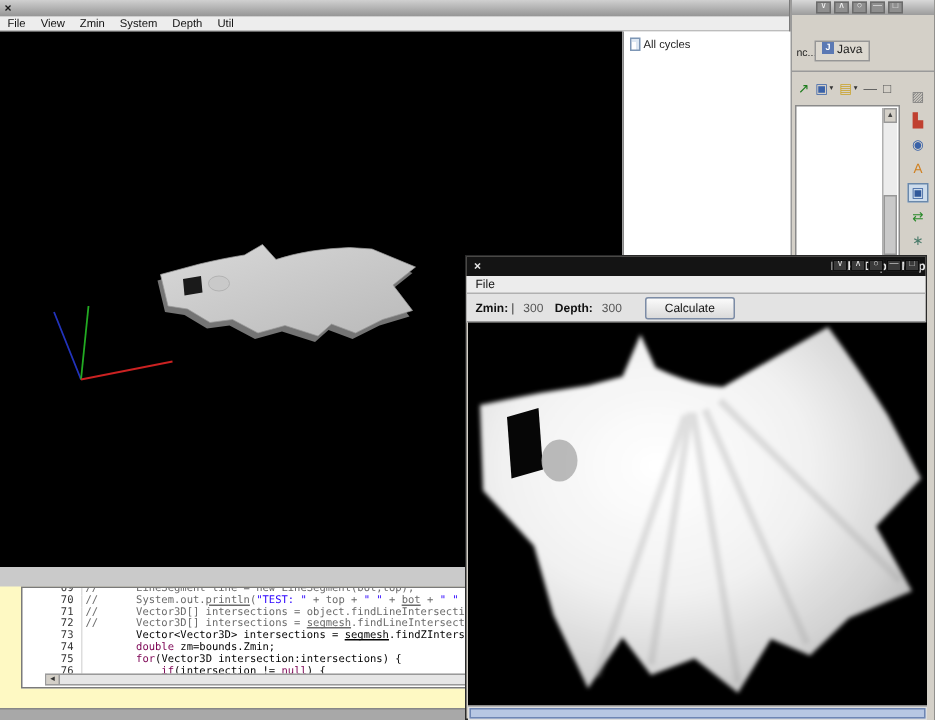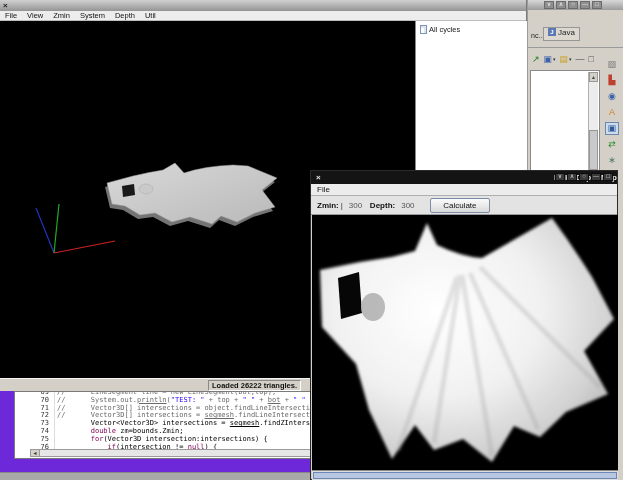--- a/index.html
+++ b/index.html
@@ -41,21 +41,21 @@
   .mw-menubar{position:absolute;top:11px;left:0;right:0;height:10px;background:#ededed;border-bottom:1px solid #bdbdbd;display:flex;font-size:7.5px;}
   .mw-menu{padding:0 5px;line-height:9px;}
   .mw-viewport{position:absolute;left:0;top:21px;width:415px;height:357px;background:#000;}
   .mw-tree{position:absolute;left:415px;top:21px;width:112px;height:357px;background:#fff;border-left:1px solid #8a8a8a;}
   .tree-item{display:flex;align-items:center;gap:2px;padding:4px 0 0 4px;font-size:7.5px;color:#222;}
   .doc-icon{width:7px;height:9px;background:#fefefe;border:1px solid #7d96b5;flex:none;
             box-shadow:inset -2px 2px 0 #dde7f2;}
   .mw-status{position:absolute;left:0;top:378px;width:527px;height:13px;background:#d4d0c8;border-top:1px solid #f4f4f4;}
   .status-cell{position:absolute;left:208px;top:1px;height:11px;line-height:9px;padding:0 3px;font-size:7.5px;
                font-weight:bold;white-space:nowrap;border:1px solid;border-color:#8a8a8a #fdfdfd #fdfdfd #8a8a8a;}
-  .mw-bottom{position:absolute;left:0;top:391px;width:527px;height:89px;background:#6d28d9;}
+  .mw-bottom{position:absolute;left:0;top:391px;width:527px;height:89px;background:#fef9c3;}
   .code-panel{position:absolute;left:14px;top:0;width:506px;height:68px;background:#fff;border:1px solid #7a7a7a;overflow:hidden;}
   .code-rows{margin-top:-3px;font-family:"DejaVu Sans Mono",monospace;font-size:7px;line-height:7.8px;white-space:pre;}
   .code-row{display:flex;}
   .gutter{width:40px;flex:none;text-align:right;padding-right:5px;color:#333;border-right:1px solid #ddd;}
   .code-text{padding-left:2px;}
   .c-cm{color:#6a6a6a;} .c-cmu{color:#6a6a6a;text-decoration:underline;}
   .c-str{color:#2a00ff;} .c-kw{color:#7b0052;font-weight:normal;}
   .c-pl{color:#000;} .c-ul{color:#000;text-decoration:underline;}
   .code-hscroll{position:absolute;left:15px;right:1px;bottom:1px;height:8px;background:#e6e6e6;border:1px solid #9a9a9a;display:flex;}
   .hs-arrow{width:9px;flex:none;background:#d4d0c8;border-right:1px solid #9a9a9a;font-size:6px;line-height:6px;text-align:center;color:#333;}
@@ -175,23 +175,20 @@
       </svg>
     </div>
 
     <div class="mw-tree">
       <div class="tree-item">
         <span class="doc-icon"></span>
         <span>All cycles</span>
       </div>
     </div>
 
-    <div class="mw-status">
-      <span class="status-cell">Loaded 26222 triangles.</span>
-    </div>
 
     <div class="mw-bottom">
       <div class="code-panel">
         <div class="code-rows" id="code-rows"><div class="code-row"><span class="gutter">69</span><div class="code-text"><span class="c-cm">//      LineSegment line = new LineSegment(bot,top);</span></div></div><div class="code-row"><span class="gutter">70</span><div class="code-text"><span class="c-cm">//      System.out.</span><span class="c-cmu">println</span><span class="c-cm">(</span><span class="c-str">"TEST: "</span><span class="c-cm"> + top + </span><span class="c-str">" "</span><span class="c-cm"> + </span><span class="c-cmu">bot</span><span class="c-cm"> + </span><span class="c-str">" "</span><span class="c-cm"> + line</span></div></div><div class="code-row"><span class="gutter">71</span><div class="code-text"><span class="c-cm">//      Vector3D[] intersections = object.findLineIntersections(line</span></div></div><div class="code-row"><span class="gutter">72</span><div class="code-text"><span class="c-cm">//      Vector3D[] intersections = </span><span class="c-cmu">segmesh</span><span class="c-cm">.findLineIntersections(li</span></div></div><div class="code-row"><span class="gutter">73</span><div class="code-text"><span class="c-pl">        Vector&lt;Vector3D&gt; intersections = </span><span class="c-ul">segmesh</span><span class="c-pl">.findZIntersections(</span></div></div><div class="code-row"><span class="gutter">74</span><div class="code-text"><span class="c-pl">        </span><span class="c-kw">double</span><span class="c-pl"> zm=bounds.Zmin;</span></div></div><div class="code-row"><span class="gutter">75</span><div class="code-text"><span class="c-pl">        </span><span class="c-kw">for</span><span class="c-pl">(Vector3D intersection:intersections) {</span></div></div><div class="code-row"><span class="gutter">76</span><div class="code-text"><span class="c-pl">            </span><span class="c-kw">if</span><span class="c-pl">(intersection != </span><span class="c-kw">null</span><span class="c-pl">) {</span></div></div></div>
         <div class="code-hscroll">
           <span class="hs-arrow">◂</span>
         </div>
       </div>
       <div class="bottom-strip"></div>
     </div>

